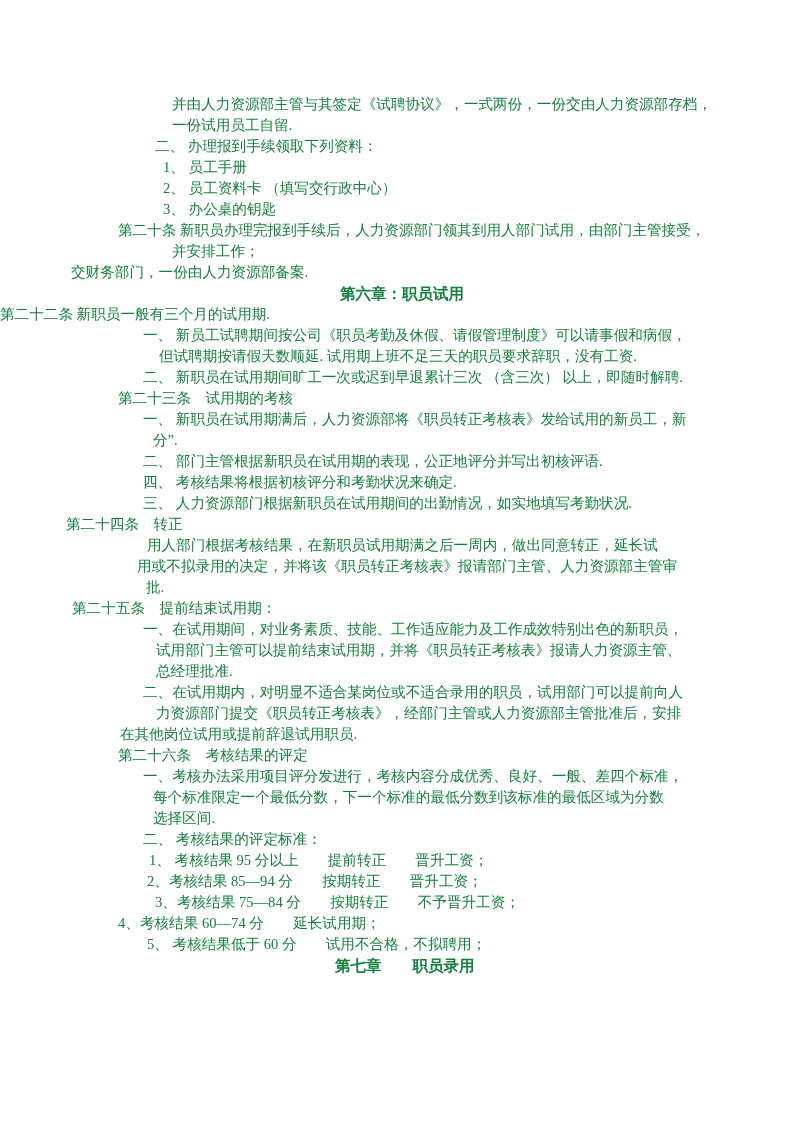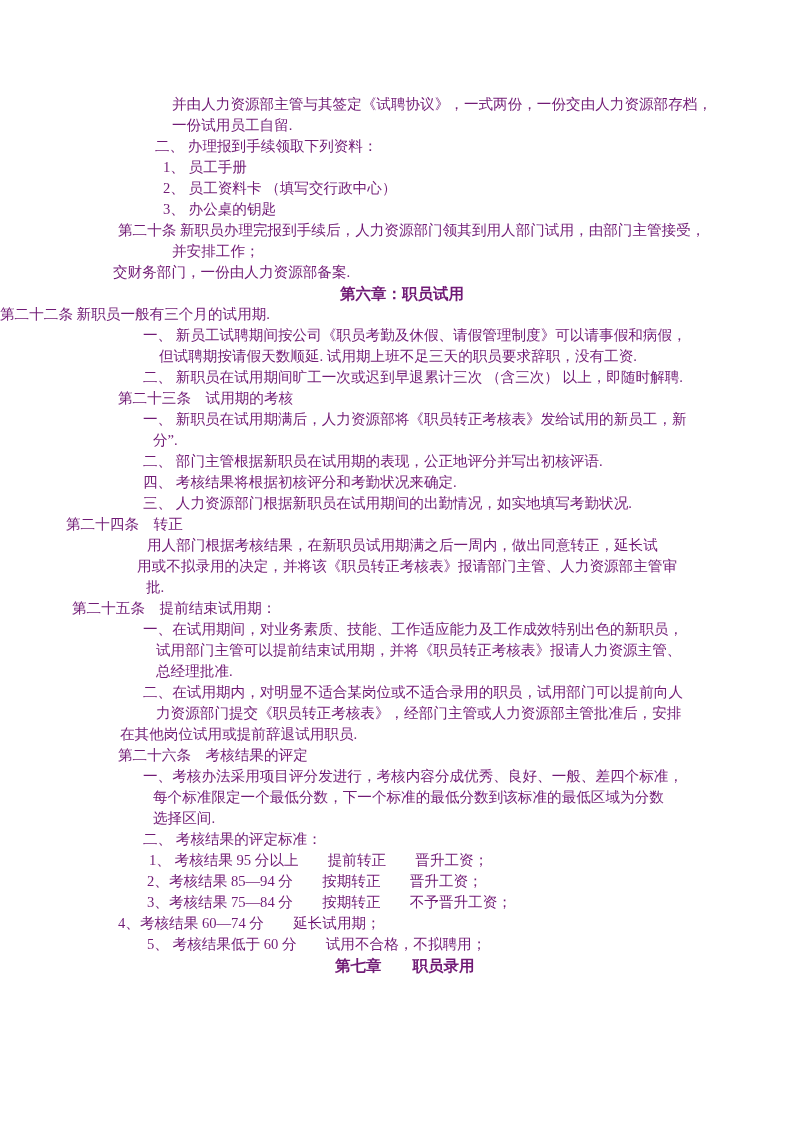--- a/index.html
+++ b/index.html
@@ -20,41 +20,41 @@
     position: absolute;
     top: 94px;
     left: 0;
     width: 793px;
   }
   .doc-line {
     white-space: pre;
     font-size: 14.6px;
     line-height: 21px;
     height: 21px;
-    color: #701a75;
+    color: #15803d;
   }
   .doc-line.heading {
     font-weight: bold;
     font-size: 15.5px;
   }
 </style>
 </head>
 <body>
 
 <div class="page">
   <div class="content">
       <div class="doc-line" style="padding-left: 172px;">并由人力资源部主管与其签定《试聘协议》，一式两份，一份交由人力资源部存档，</div>
       <div class="doc-line" style="padding-left: 172px;">一份试用员工自留.</div>
       <div class="doc-line" style="padding-left: 155px;">二、 办理报到手续领取下列资料：</div>
       <div class="doc-line" style="padding-left: 163px;">1、 员工手册</div>
       <div class="doc-line" style="padding-left: 163px;">2、 员工资料卡 （填写交行政中心）</div>
       <div class="doc-line" style="padding-left: 163px;">3、 办公桌的钥匙</div>
       <div class="doc-line" style="padding-left: 118px;">第二十条 新职员办理完报到手续后，人力资源部门领其到用人部门试用，由部门主管接受，</div>
       <div class="doc-line" style="padding-left: 172px;">并安排工作；</div>
-      <div class="doc-line" style="padding-left: 113px;">交财务部门，一份由人力资源部备案.</div>
+      <div class="doc-line" style="padding-left: 71px;">交财务部门，一份由人力资源部备案.</div>
       <div class="doc-line heading" style="padding-left: 340px;">第六章：职员试用</div>
       <div class="doc-line" style="">第二十二条 新职员一般有三个月的试用期.</div>
       <div class="doc-line" style="padding-left: 143px;">一、 新员工试聘期间按公司《职员考勤及休假、请假管理制度》可以请事假和病假，</div>
       <div class="doc-line" style="padding-left: 159px;">但试聘期按请假天数顺延. 试用期上班不足三天的职员要求辞职，没有工资.</div>
       <div class="doc-line" style="padding-left: 143px;">二、 新职员在试用期间旷工一次或迟到早退累计三次 （含三次） 以上，即随时解聘.</div>
       <div class="doc-line" style="padding-left: 118px;">第二十三条　试用期的考核</div>
       <div class="doc-line" style="padding-left: 143px;">一、 新职员在试用期满后，人力资源部将《职员转正考核表》发给试用的新员工，新</div>
       <div class="doc-line" style="padding-left: 153px;">分”.</div>
       <div class="doc-line" style="padding-left: 143px;">二、 部门主管根据新职员在试用期的表现，公正地评分并写出初核评语.</div>
       <div class="doc-line" style="padding-left: 143px;">四、 考核结果将根据初核评分和考勤状况来确定.</div>
@@ -70,18 +70,18 @@
       <div class="doc-line" style="padding-left: 143px;">二、在试用期内，对明显不适合某岗位或不适合录用的职员，试用部门可以提前向人</div>
       <div class="doc-line" style="padding-left: 156px;">力资源部门提交《职员转正考核表》，经部门主管或人力资源部主管批准后，安排</div>
       <div class="doc-line" style="padding-left: 120px;">在其他岗位试用或提前辞退试用职员.</div>
       <div class="doc-line" style="padding-left: 118px;">第二十六条　考核结果的评定</div>
       <div class="doc-line" style="padding-left: 143px;">一、考核办法采用项目评分发进行，考核内容分成优秀、良好、一般、差四个标准，</div>
       <div class="doc-line" style="padding-left: 153px;">每个标准限定一个最低分数，下一个标准的最低分数到该标准的最低区域为分数</div>
       <div class="doc-line" style="padding-left: 153px;">选择区间.</div>
       <div class="doc-line" style="padding-left: 143px;">二、 考核结果的评定标准：</div>
       <div class="doc-line" style="padding-left: 149px;">1、 考核结果 95 分以上　　提前转正　　晋升工资；</div>
       <div class="doc-line" style="padding-left: 147px;">2、考核结果 85—94 分　　按期转正　　晋升工资；</div>
-      <div class="doc-line" style="padding-left: 147px;">3、考核结果 75—84 分　　按期转正　　不予晋升工资；</div>
+      <div class="doc-line" style="padding-left: 147px; margin-left: 8px;">3、考核结果 75—84 分　　按期转正　　不予晋升工资；</div>
       <div class="doc-line" style="padding-left: 118px;">4、考核结果 60—74 分　　延长试用期；</div>
       <div class="doc-line" style="padding-left: 147px;">5、 考核结果低于 60 分　　试用不合格，不拟聘用；</div>
       <div class="doc-line heading" style="padding-left: 335px;">第七章　　职员录用</div>
     </div>
 </div>
 
 </body></html>

